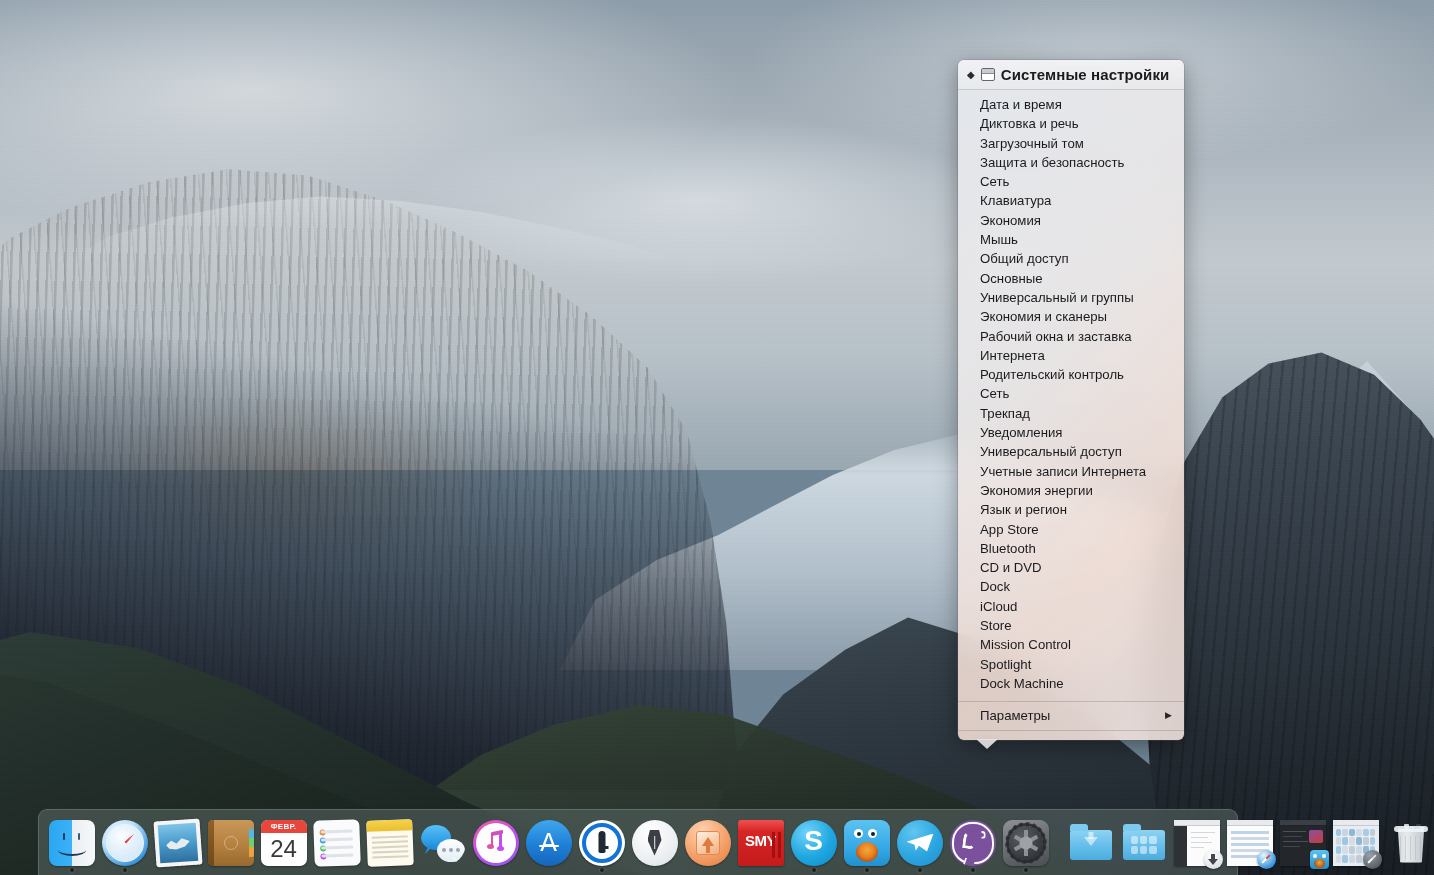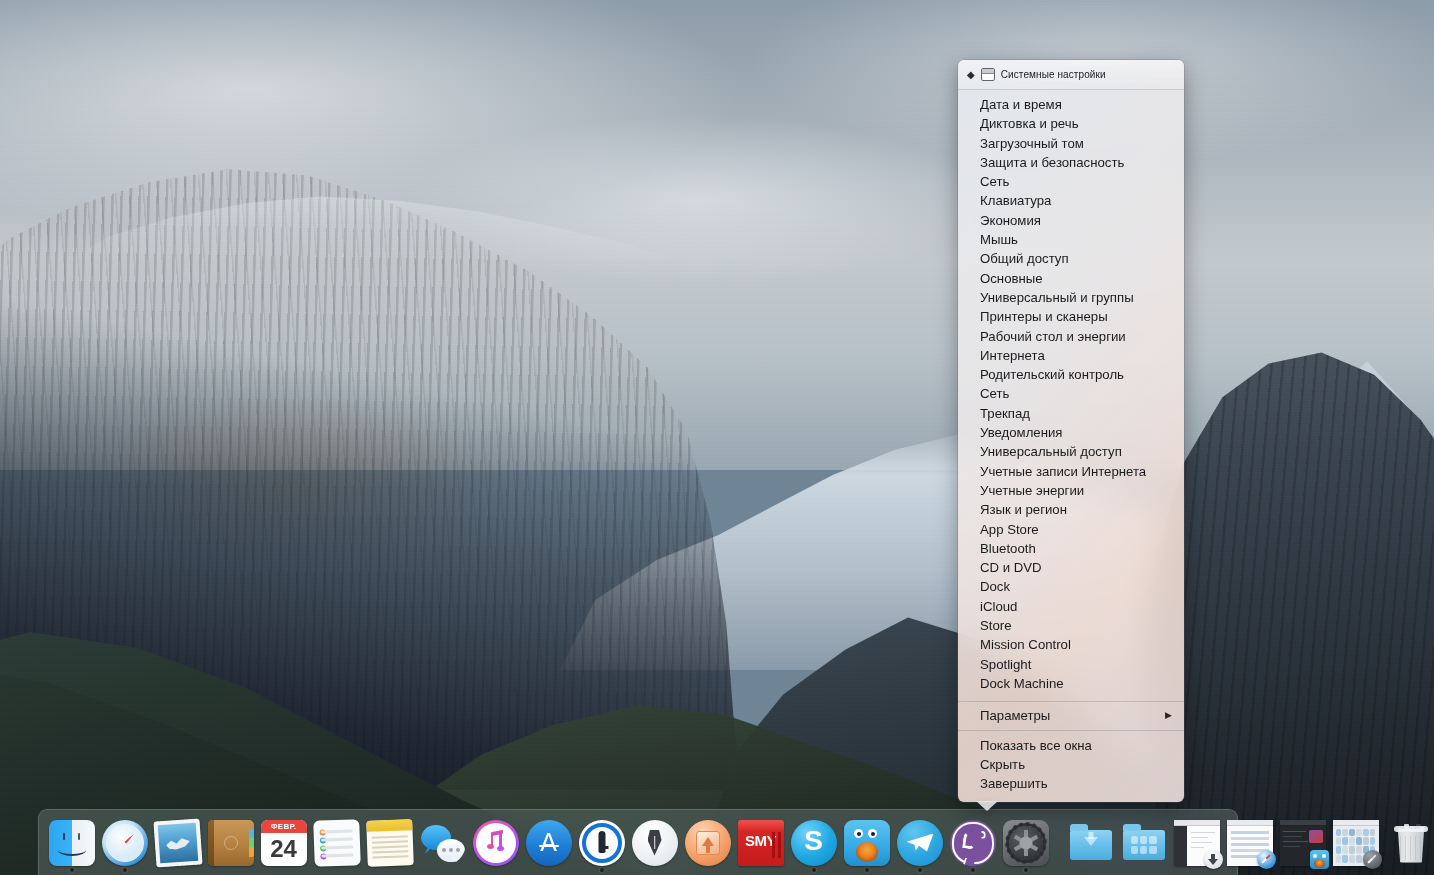--- a/index.html
+++ b/index.html
@@ -170,21 +170,21 @@
   }
   .hdr-diamond { font-size: 10px; line-height: 1; color: #2a2a2e; transform: translateY(-.5px); }
   .hdr-winicon {
     width: 14px; height: 13px; border: 1px solid #63656a; border-radius: 2px;
     background: #fff; position: relative; flex: 0 0 auto;
   }
   .hdr-winicon::before {
     content:""; position:absolute; left:0; right:0; top:0; height:4px;
     background:#c9cbd0; border-bottom:1px solid #8b8d93; border-radius:1px 1px 0 0;
   }
-  .hdr-title { font-size: 10px; font-weight: 400; letter-spacing: .1px; }
+  .hdr-title { font-size: 15px; font-weight: 700; letter-spacing: .1px; }
 
   .menu-section { padding: 5px 0 4px 0; }
   .menu-item {
     height: 19.3px;
     line-height: 19.3px;
     padding: 0 12px 0 22px;
     white-space: nowrap;
     font-size: 13.2px;
     display: flex; align-items: center; justify-content: space-between;
     cursor: default;
@@ -265,21 +265,21 @@
      background: linear-gradient(180deg,#4fb6e8 0 33%, #6fcf6f 33% 66%, #f0a13c 66% 100%); border-radius:0 2px 2px 0;}
   .ic-contacts .mark { position:absolute; left:16px; top:16px; width:14px; height:14px; border-radius:50%;
      border:1.5px solid rgba(255,255,255,.35); }
 
   
   .ic-cal { background:#fff; border-radius:7px; }
   .ic-cal .top { position:absolute; left:0; right:0; top:0; height:13px; background:#e8453c;
      display:flex; align-items:center; justify-content:center; }
   .ic-cal .mon { font-size:8px; color:#fff; font-weight:700; letter-spacing:.2px; }
   .ic-cal .day { position:absolute; left:0; right:0; top:12px; bottom:0;
-     display:flex; align-items:center; justify-content:center; font-size:24px; color:#3a3a3c; font-weight:700; }
+     display:flex; align-items:center; justify-content:center; font-size:24px; color:#3a3a3c; font-weight:400; }
 
   
   .ic-rem { background:#fafbfc; border-radius:6px; transform: rotate(-2deg); }
   .ic-rem .row { position:absolute; left:7px; width:32px; height:3px; background:#dfe2e6; border-radius:2px;}
   .ic-rem .dot { position:absolute; left:6px; width:6px; height:6px; border-radius:50%; }
 
   
   .ic-notes { background:#fdfaf0; border-radius:4px; transform: rotate(-2deg);}
   .ic-notes .hdr { position:absolute; left:0; right:0; top:0; height:11px; background: linear-gradient(180deg,#f7d24a,#e9bf30);}
   .ic-notes .ln { position:absolute; left:5px; right:5px; height:1.6px; background:#d9d2bd; }
@@ -455,30 +455,30 @@
       <div class="menu-item">Диктовка и речь</div>
       <div class="menu-item">Загрузочный том</div>
       <div class="menu-item">Защита и безопасность</div>
       <div class="menu-item">Сеть</div>
       <div class="menu-item">Клавиатура</div>
       <div class="menu-item">Экономия</div>
       <div class="menu-item">Мышь</div>
       <div class="menu-item">Общий доступ</div>
       <div class="menu-item">Основные</div>
       <div class="menu-item">Универсальный и группы</div>
-      <div class="menu-item">Принтеры и сканеры</div>
-      <div class="menu-item">Рабочий стол и энергии</div>
+      <div class="menu-item">Экономия и сканеры</div>
+      <div class="menu-item">Рабочий окна и заставка</div>
       <div class="menu-item">Интернета</div>
       <div class="menu-item">Родительский контроль</div>
       <div class="menu-item">Сеть</div>
       <div class="menu-item">Трекпад</div>
       <div class="menu-item">Уведомления</div>
       <div class="menu-item">Универсальный доступ</div>
       <div class="menu-item">Учетные записи Интернета</div>
-      <div class="menu-item">Учетные энергии</div>
+      <div class="menu-item">Экономия энергии</div>
       <div class="menu-item">Язык и регион</div>
       <div class="menu-item">App Store</div>
       <div class="menu-item">Bluetooth</div>
       <div class="menu-item">CD и DVD</div>
       <div class="menu-item">Dock</div>
       <div class="menu-item">iCloud</div>
       <div class="menu-item">Store</div>
       <div class="menu-item">Mission Control</div>
       <div class="menu-item">Spotlight</div>
       <div class="menu-item">Dock Machine</div>
@@ -486,25 +486,20 @@
 
     <div class="menu-sep"></div>
 
     <div class="menu-item">
       <span>Параметры</span>
       <span class="submenu-arrow">▶</span>
     </div>
 
     <div class="menu-sep"></div>
 
-    <div class="menu-section" style="padding-top:1px">
-      <div class="menu-item">Показать все окна</div>
-      <div class="menu-item">Скрыть</div>
-      <div class="menu-item">Завершить</div>
-    </div>
   </div>
 
   <div id="dock">
     <div class="dock-items">
 
       <div class="dock-item">
         <div class="ic ic-finder">
           <span class="eyeL"></span>
             <span class="eyeR"></span>
             <span class="smile"></span>

